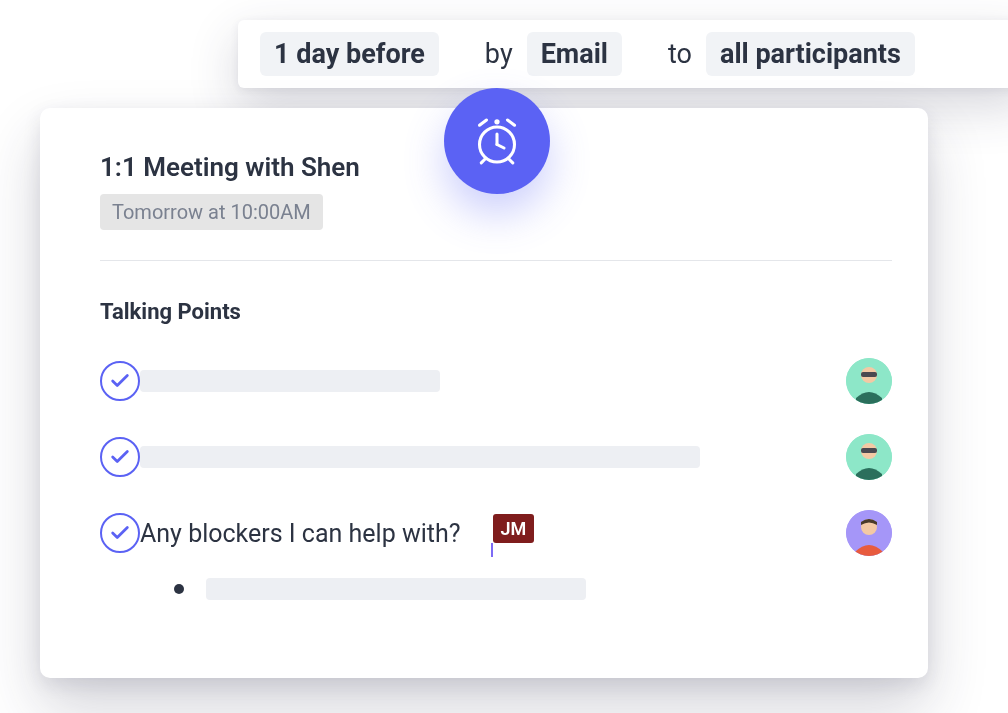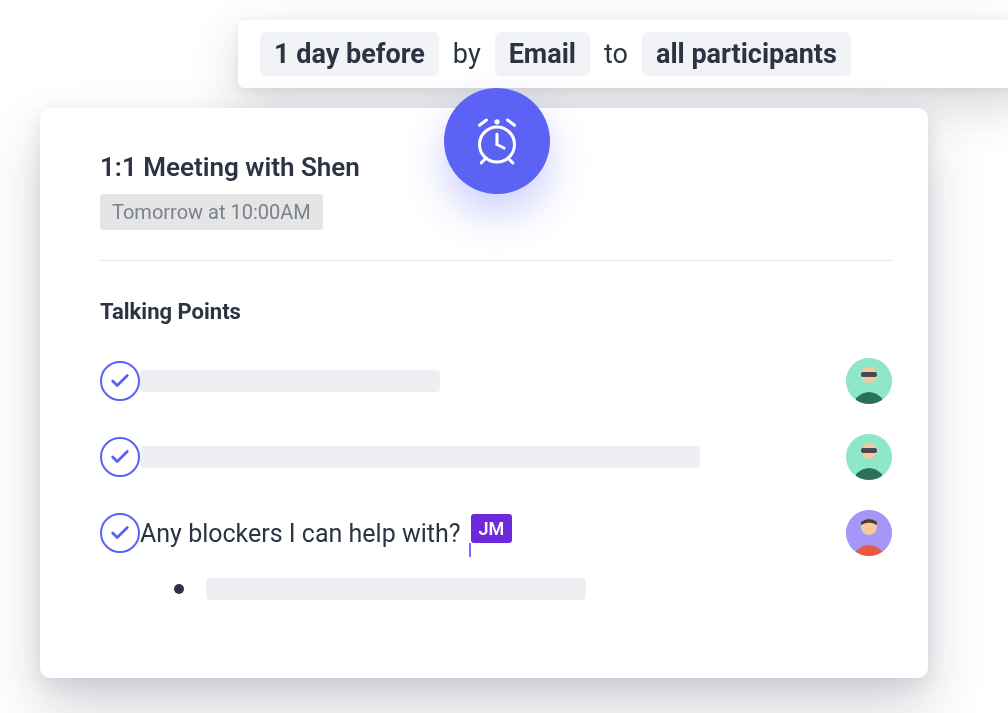--- a/index.html
+++ b/index.html
@@ -31,20 +31,21 @@
   .token {
     background: #f1f3f6;
     border-radius: 6px;
     padding: 6px 14px;
     font-weight: 700;
     color: #2c3342;
   }
   .conn {
     font-weight: 400;
     color: #2c3342;
+    margin-left: 32px;
   }
 
   .clock-badge {
     position: absolute;
     top: 88px;
     left: 444px;
     width: 106px;
     height: 106px;
     background: #5b62f4;
     border-radius: 50%;
@@ -126,27 +127,28 @@
     font-size: 25px;
     color: #2c3342;
     font-weight: 400;
   }
 
   .flag-badge {
     position: relative;
     display: inline-flex;
     align-items: center;
     justify-content: center;
-    background: #6d28d9;
+    background: #7f1d1d;
     color: #fff;
     font-size: 18px;
     font-weight: 600;
     padding: 4px 8px;
     border-radius: 3px;
     margin-bottom: 10px;
+    margin-left: 22px;
   }
   .flag-badge::after {
     content: "";
     position: absolute;
     left: -2px;
     bottom: -14px;
     width: 2px;
     height: 14px;
     background: #7d6bf5;
   }

